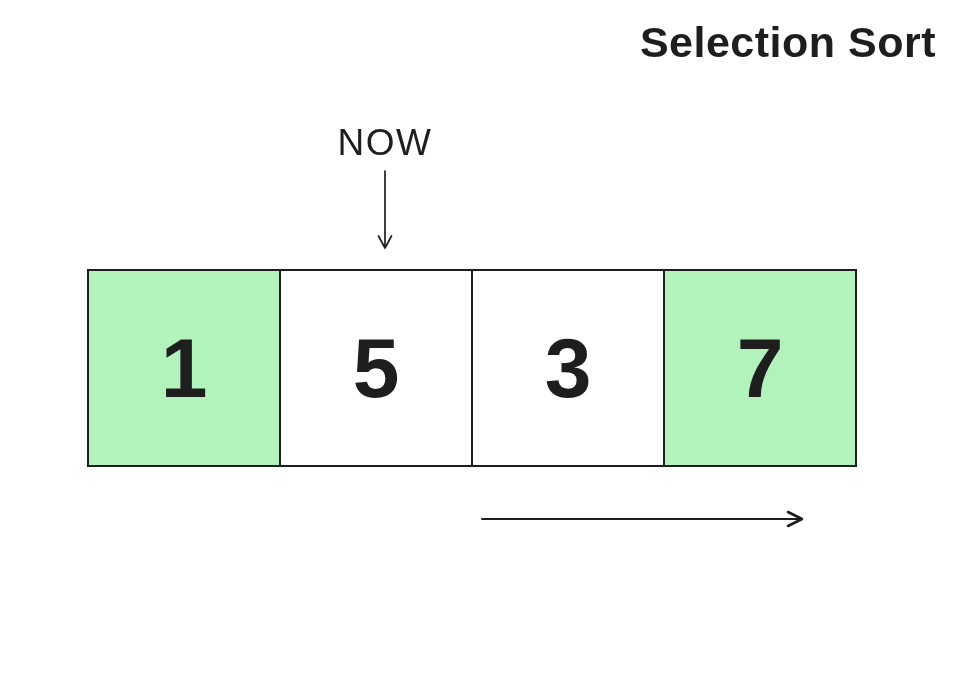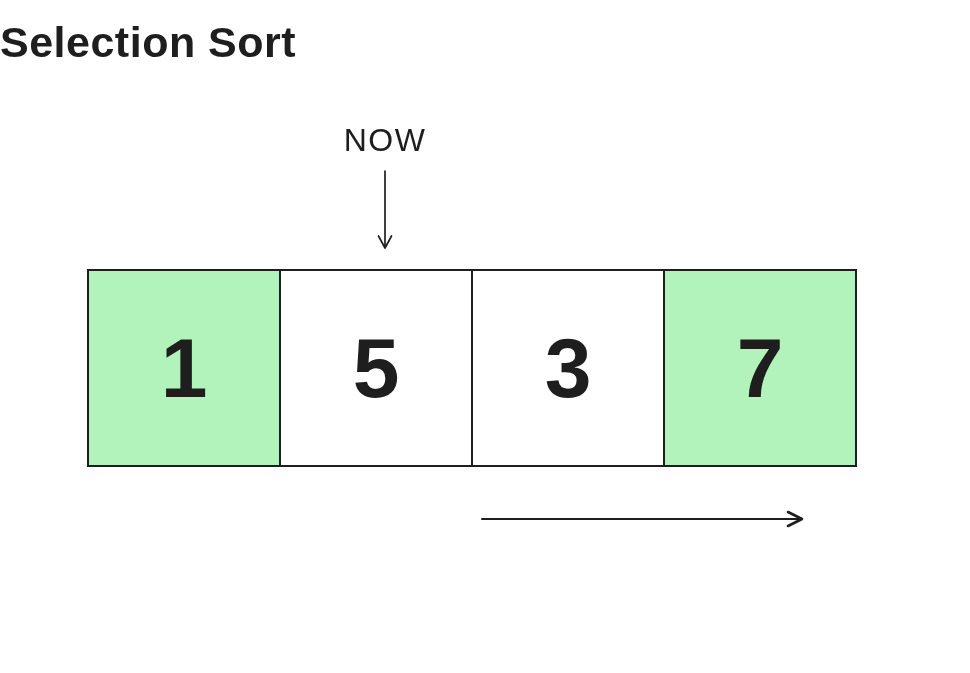--- a/index.html
+++ b/index.html
@@ -13,33 +13,33 @@
     width: 970px;
     height: 673px;
     background: var(--bg, #ffffff);
     overflow: hidden;
   }
   .title {
     position: absolute;
     left: 0;
     top: 21px;
     width: 936px;
-    text-align: left;
+    text-align: right;
     font-size: 43px;
     line-height: 1;
     font-weight: 600;
     color: var(--text, #1e1e1e);
     letter-spacing: 0.5px;
   }
   .pointer-label {
     position: absolute;
     left: 385px;
     top: 124px;
     transform: translateX(-50%);
-    font-size: 32px;
+    font-size: 37px;
     line-height: 1;
     font-weight: 400;
     color: var(--text, #1e1e1e);
     letter-spacing: 1.5px;
   }
   .down-arrow {
     position: absolute;
     left: 373px;
     top: 167px;
   }

